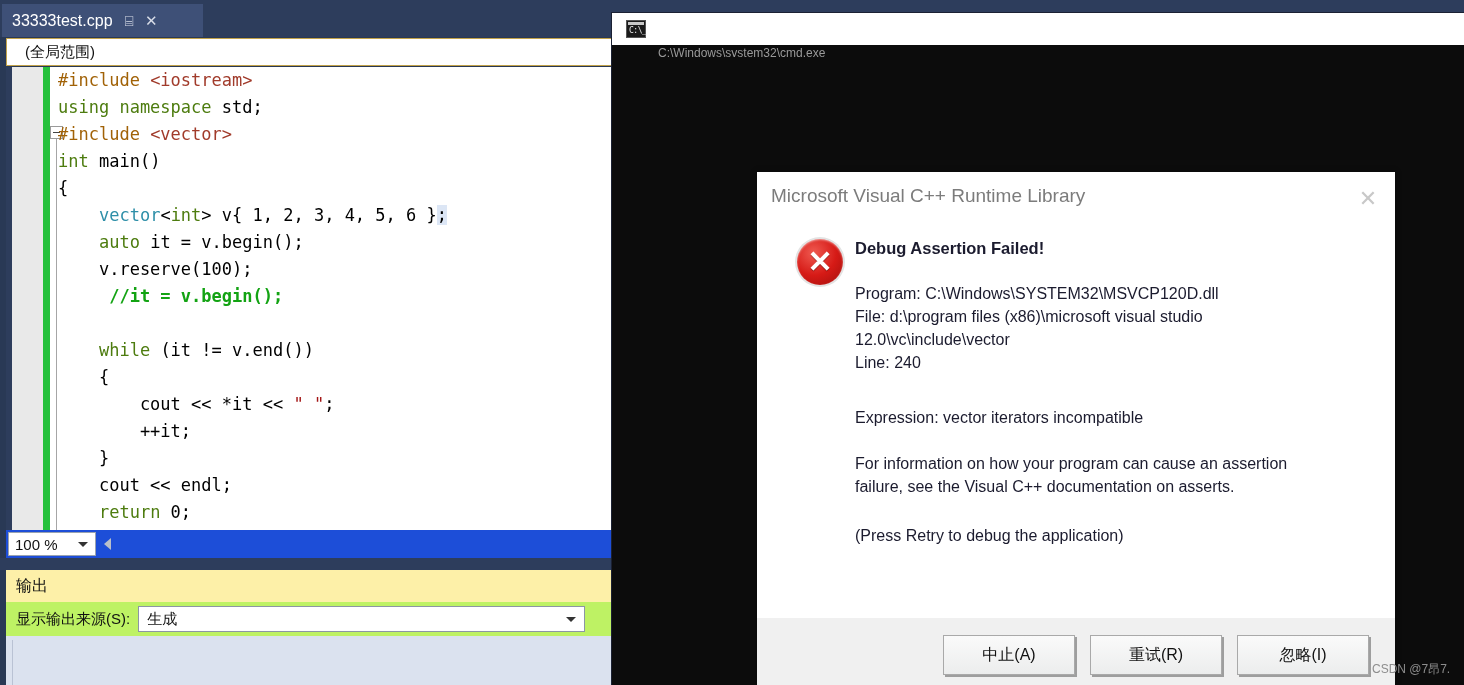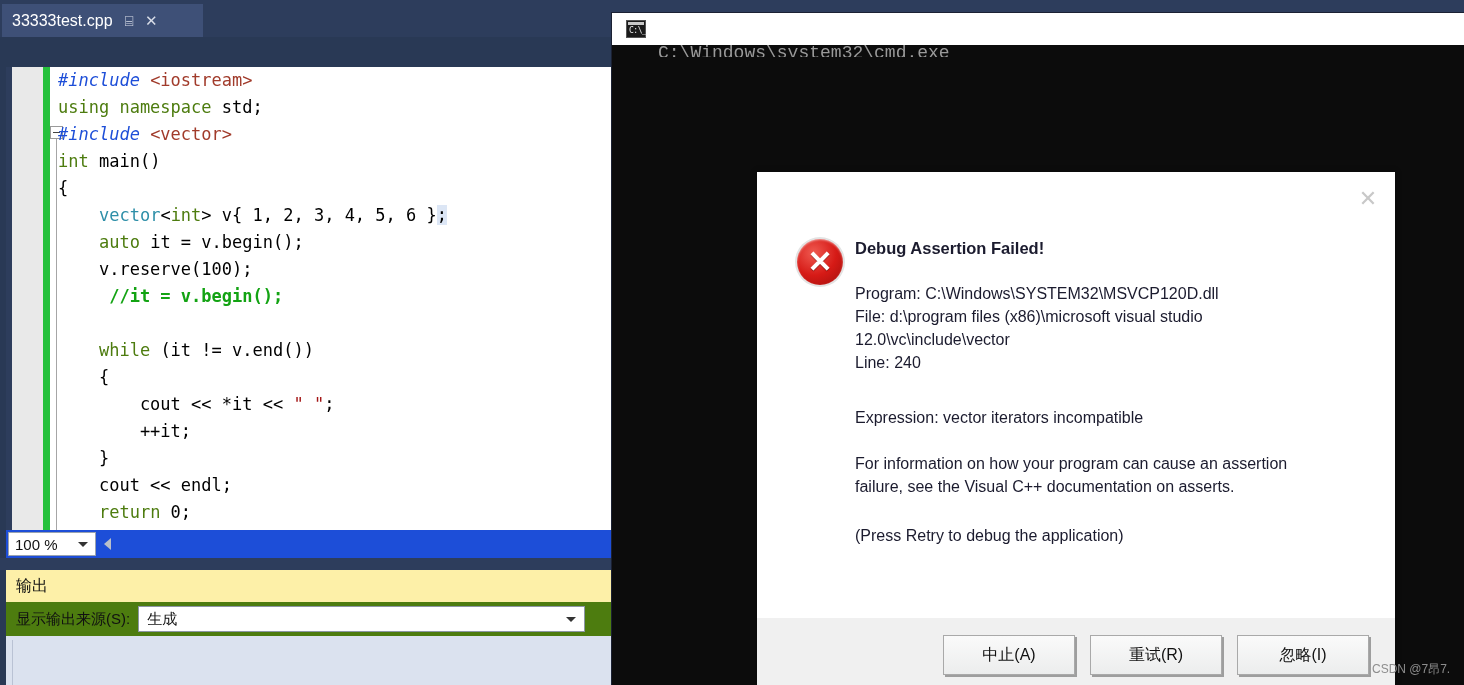--- a/index.html
+++ b/index.html
@@ -68,21 +68,21 @@
     background: #ffffff;
   }
   #code-area {
     position: absolute; left: 52px; top: 0; width: 555px; height: 463px;
     font-family: "DejaVu Sans Mono", monospace;
     font-size: 17px; line-height: 27px; color: #000;
     white-space: pre;
   }
   .cl { height: 27px; }
   .kw { color: #4d7c0f; }
-  .pp { color: #1d4ed8; font-style: italic; }
+  .pp { color: #a16207; }
   .inc { color: #a13b2b; }
   .type { color: #2e8fa8; }
   .cm { color: #13a313; font-weight: bold; }
   .str { color: #a31515; }
   .sel { background: #dce6f5; }
   
   #fold-box {
     position: absolute; left: 44px; top: 59px; width: 13px; height: 13px;
     border: 1px solid #9a9a9a; background: #fff; box-sizing: border-box;
   }
@@ -119,21 +119,21 @@
 
   
   #vs-divider {
     position: absolute; left: 0; top: 558px; width: 613px; height: 12px;
     background: #2d3d5c;
   }
 
   
   #output-pane {
     position: absolute; left: 6px; top: 570px; width: 607px; height: 115px;
-    background: #4d7c0f; overflow: hidden;
+    background: #bef264; overflow: hidden;
   }
   #output-header {
     position: absolute; left: 0; top: 0; width: 607px; height: 32px;
     background: #fdf0a8; display: flex; align-items: center; padding-left: 10px;
     box-sizing: border-box;
   }
   #output-title { font-size: 16px; color: #111; }
   #output-toolbar {
     position: absolute; left: 0; top: 32px; width: 607px; height: 34px;
     display: flex; align-items: center; padding-left: 10px; box-sizing: border-box;
@@ -176,22 +176,22 @@
   #cmd-icon:before {
     content: ""; position: absolute; left: 1px; top: 1px;
     width: 16px; height: 3px; background: #c8c8c8;
   }
   #cmd-icon-text {
     position: absolute; left: 2px; top: 5px; font-size: 8px; color: #e8e8e8;
     font-family: "DejaVu Sans Mono", monospace; letter-spacing: -0.5px;
     line-height: 9px;
   }
   #cmd-title {
-    font-size: 18px; color: #9a9a9a; margin-left: 12px;
-    font-family: Liberation Mono, monospace;
+    font-size: 12px; color: #9a9a9a; margin-left: 12px;
+    font-family: Liberation Sans, sans-serif;
     margin-top: 48px;
   }
   #cmd-console {
     position: absolute; left: 0; top: 44px; width: 852px; height: 628px;
     background: #0c0c0c;
   }
 
   
   #dialog {
     position: absolute; left: 757px; top: 172px; width: 638px; height: 513px;
@@ -267,20 +267,23 @@
   <div id="vs-window">
 
     <div id="vs-tabstrip">
       <div id="vs-tab">
         <span id="vs-tab-label">33333test.cpp</span>
         <span class="tab-btn" id="tab-pin">⌸</span>
         <span class="tab-btn" id="tab-close">✕</span>
       </div>
     </div>
 
+    <div id="vs-scopebar">
+      <span>(全局范围)</span>
+    </div>
 
     <div id="vs-editor">
       <div id="editor-leftedge"></div>
       <div id="editor-margin"></div>
       <div id="editor-changebar"></div>
       <div id="editor-gutter2"></div>
       <div id="fold-box"></div>
       <div id="fold-line"></div>
       <div id="code-area"><div class="cl"><span class="pp">#include </span><span class="inc">&lt;iostream&gt;</span></div><div class="cl"><span class="kw">using namespace</span><span> std;</span></div><div class="cl"><span class="pp">#include </span><span class="inc">&lt;vector&gt;</span></div><div class="cl"><span class="kw">int</span><span> main()</span></div><div class="cl"><span>{</span></div><div class="cl"><span>    </span><span class="type">vector</span><span>&lt;</span><span class="kw">int</span><span>&gt; v{ 1, 2, 3, 4, 5, 6 }</span><span class="sel">;</span></div><div class="cl"><span>    </span><span class="kw">auto</span><span> it = v.begin();</span></div><div class="cl"><span>    v.reserve(100);</span></div><div class="cl"><span>     </span><span class="cm">//it = v.begin();</span></div><div class="cl"><span></span></div><div class="cl"><span>    </span><span class="kw">while</span><span> (it != v.end())</span></div><div class="cl"><span>    {</span></div><div class="cl"><span>        cout &lt;&lt; *it &lt;&lt; </span><span class="str">" "</span><span>;</span></div><div class="cl"><span>        ++it;</span></div><div class="cl"><span>    }</span></div><div class="cl"><span>    cout &lt;&lt; endl;</span></div><div class="cl"><span>    </span><span class="kw">return</span><span> 0;</span></div></div>
     </div>
@@ -317,20 +320,21 @@
       <span id="cmd-icon">
         <span id="cmd-icon-text">C:\_</span>
       </span>
       <span id="cmd-title">C:\Windows\system32\cmd.exe</span>
     </div>
     <div id="cmd-console"></div>
   </div>
 
   <div id="dialog">
     <div id="dialog-titlebar">
+      <span id="dialog-title">Microsoft Visual C++ Runtime Library</span>
       <span id="dialog-close">✕</span>
     </div>
 
     <div id="dialog-body">
       <div id="error-icon">
         <div id="error-icon-x">✕</div>
       </div>
       <div class="dlg-text" id="dlg-heading">Debug Assertion Failed!</div>
       <div class="dlg-text" id="dlg-details">Program: C:\Windows\SYSTEM32\MSVCP120D.dll
 File: d:\program files (x86)\microsoft visual studio

